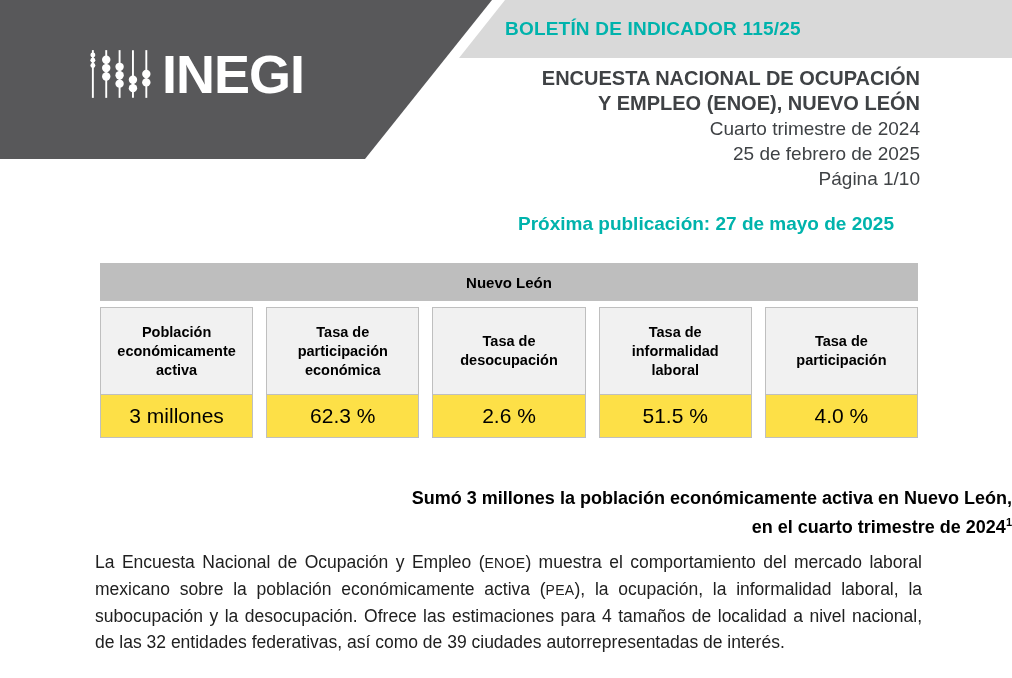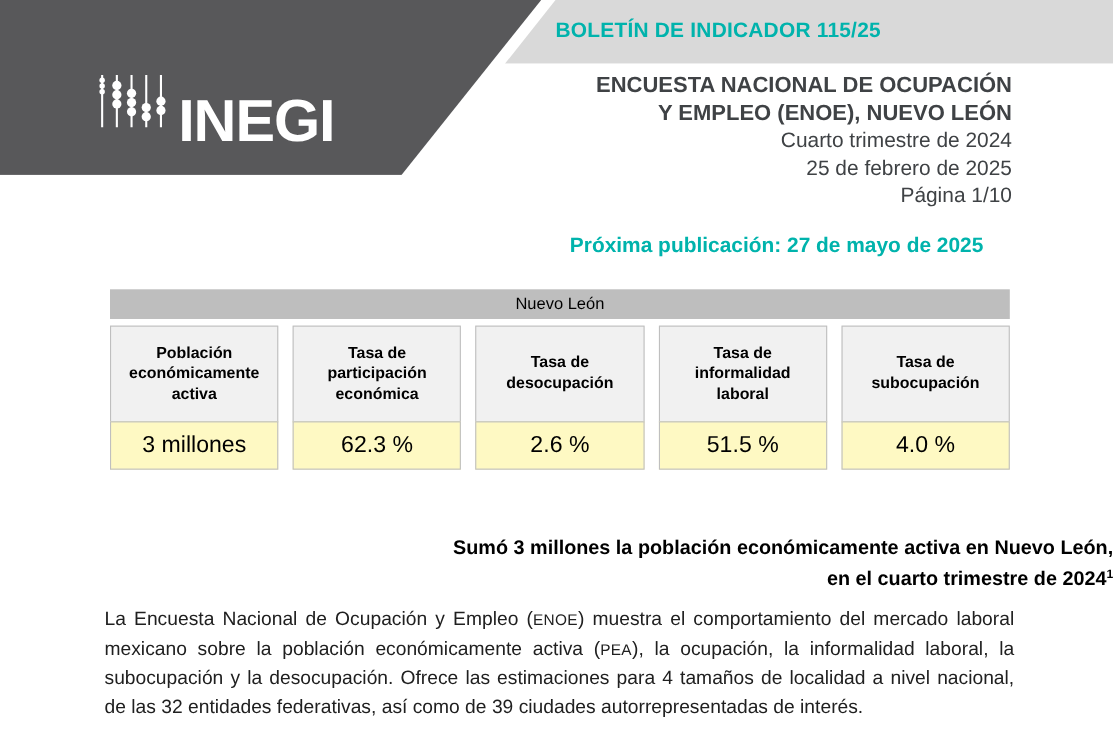--- a/index.html
+++ b/index.html
@@ -29,53 +29,52 @@
   }
 
   
   .logo {
     position:absolute; top:50px; left:90px;
     display:flex; align-items:center; gap:9px;
   }
   .logo-text {
     color:#ffffff; font-weight:bold; font-size:54px; line-height:48px;
     letter-spacing:-1px;
-    margin-top:36px;
   }
 
   
   .masthead-text {
     position:absolute; top:66px; right:92px; text-align:right;
     color:#3f4245;
   }
   .doc-title { font-weight:bold; font-size:20px; line-height:25px; }
   .doc-meta  { font-size:19px;  line-height:25px; font-weight:normal; }
 
   .next-pub {
     position:absolute; top:213px; left:400px; width:612px;
     text-align:center; color:#00b3ac; font-weight:bold; font-size:19px;
   }
 
   
   .indicators { position:absolute; top:263px; left:100px; width:818px; }
   .indicators-title {
-    height:27px; background:#bebebe; color:#000000;
+    height:38px; background:#bebebe; color:#000000;
     display:flex; align-items:center; justify-content:center;
-    font-weight:normal; font-size:15px;
+    font-weight:bold; font-size:15px;
   }
   .cards { display:flex; gap:13px; margin-top:6px; }
   .card  { flex:1; display:flex; flex-direction:column; }
   .card-label {
     height:88px; background:#f1f1f1; border:1px solid #bfbfbf;
     display:flex; align-items:center; justify-content:center;
     text-align:center; font-weight:bold; font-size:14.5px; line-height:19px;
     color:#000000; padding:0 9px;
   }
   .card-value {
-    height:44px; background:#fef9c3; border:1px solid #bfbfbf; margin-top:-1px;
+    height:44px; background:#fde047; border:1px solid #bfbfbf; margin-top:-1px;
     display:flex; align-items:center; justify-content:center;
     font-size:21px; color:#000000;
   }
 
   
   .headline {
     position:absolute; top:486px; left:0; width:1012px;
     text-align:right; color:#000000;
     font-weight:bold; font-size:18px; line-height:24px;
   }
@@ -151,21 +150,21 @@
       </div>
       <div class="card">
         <div class="card-label">Tasa de desocupación</div>
         <div class="card-value">2.6 %</div>
       </div>
       <div class="card">
         <div class="card-label">Tasa de informalidad laboral</div>
         <div class="card-value">51.5 %</div>
       </div>
       <div class="card">
-        <div class="card-label">Tasa de subocupación</div>
+        <div class="card-label">Tasa de participación</div>
         <div class="card-value">4.0 %</div>
       </div>
     </div>
   </section>
 
   <h2 class="headline"><span>Sumó 3 millones la población económicamente activa en Nuevo León,</span><br><span>en el cuarto trimestre de 2024</span><sup>1</sup></h2>
 
   <p class="body-text"><span>La Encuesta Nacional de Ocupación y Empleo (</span><span class="acr">ENOE</span><span>) muestra el comportamiento del mercado laboral mexicano sobre la población económicamente activa (</span><span class="acr">PEA</span><span>), la ocupación, la informalidad laboral, la subocupación y la desocupación. Ofrece las estimaciones para 4 tamaños de localidad a nivel nacional, de las 32 entidades federativas, así como de 39 ciudades autorrepresentadas de interés.</span></p>
 
 </div>

